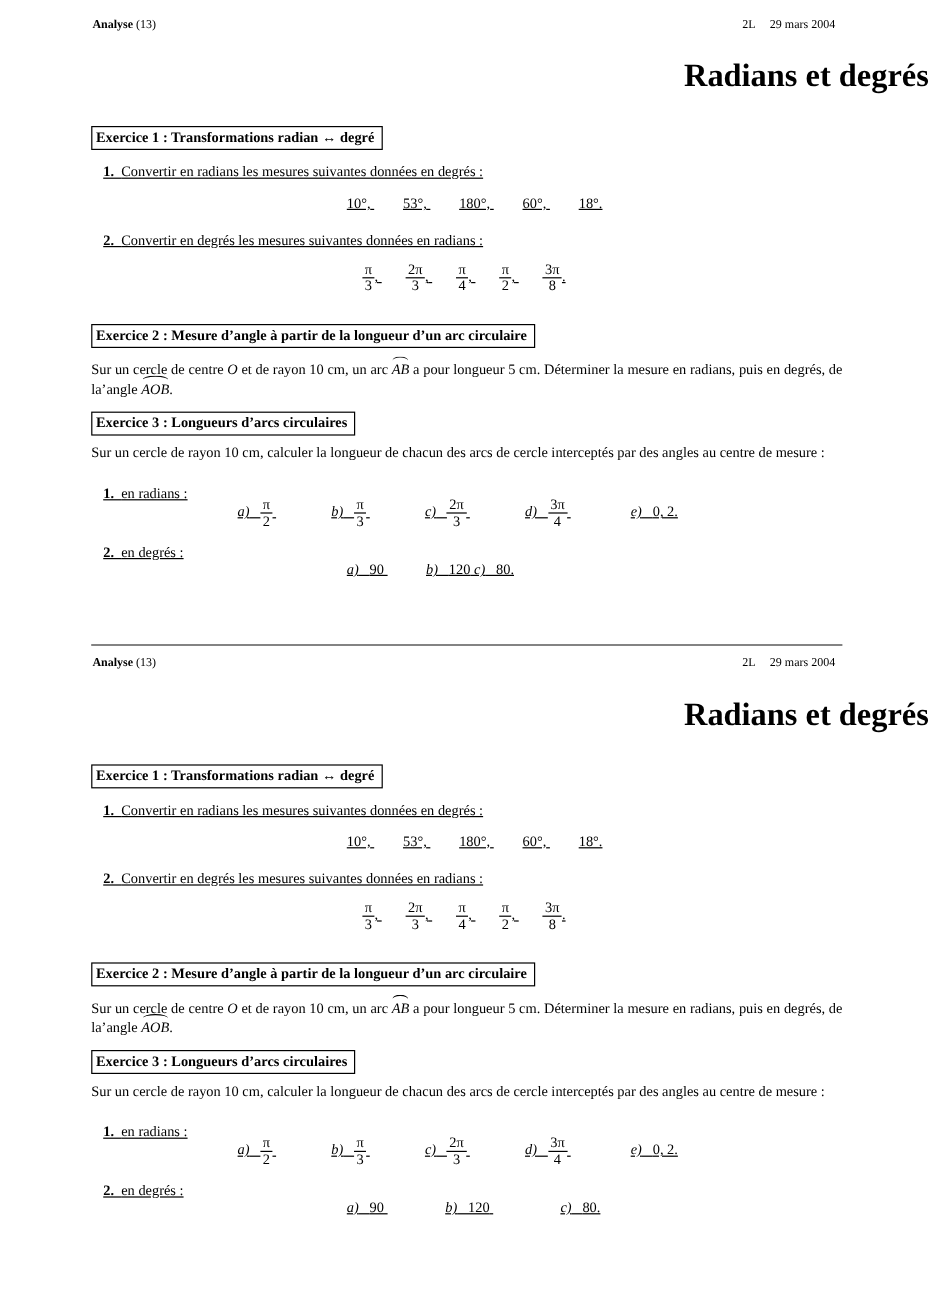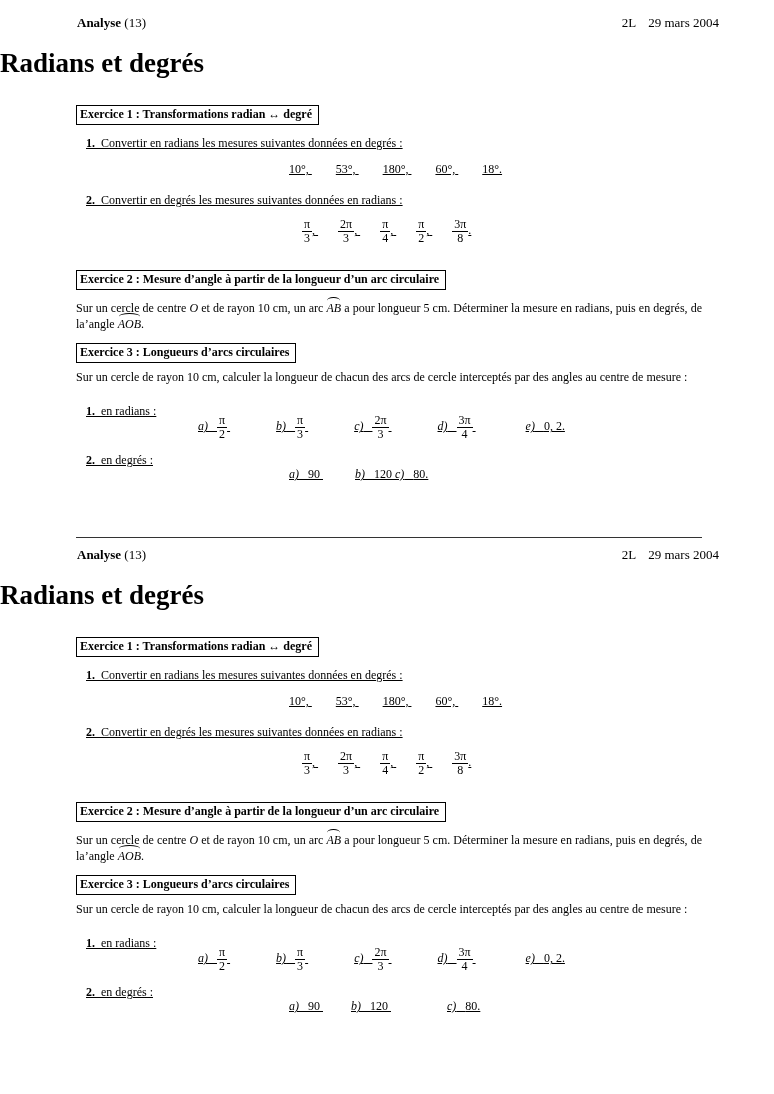--- a/index.html
+++ b/index.html
@@ -1,25 +1,25 @@
 <!DOCTYPE html>
 <html><head>
 <meta charset="utf-8">
 <style>
   html, body { margin:0; padding:0; background:#fff; }
   body { width:774px; height:1094px; position:relative; overflow:hidden;
          font-family:"Liberation Serif", "DejaVu Serif", serif; color:#000; }
   .sheet { position:absolute; left:0; width:774px; height:532px; }
   .abs { position:absolute; white-space:nowrap; }
-  .hdr { font-size:13px; top:15px; }
+  .hdr { font-size:10px; top:15px; }
   .hdr-left { left:77px; }
   .hdr-left b { font-weight:bold; }
-  .hdr-right { right:55px; }
+  .hdr-right { right:78px; }
   .hdr-right span + span { margin-left:12px; }
-  .title { top:48px; left:0; width:774px; text-align:left; font-size:27px; font-weight:bold; }
+  .title { top:48px; left:0; width:774px; text-align:right; font-size:27px; font-weight:bold; }
   .exbox { border:1px solid #000; font-size:12px; font-weight:bold; padding:1px 6px 2px 3px; left:76px; }
   .txt { font-size:12px;text-decoration:underline; }
   .num { font-weight:bold; }
   .frac { display:inline-block; vertical-align:middle; text-align:center; font-size:12px; line-height:13px; }
   .frac .n { display:block; padding:0 2px; border-bottom:1px solid #000; }
   .frac .d { display:block; padding:0 2px; }
   .lbl { font-style:italic; font-size:12px; }
   .para { left:76px; width:626px; font-size:12px; line-height:16px; white-space:normal; text-align:justify; }
   .divider { position:absolute; left:76px; width:626px; top:537px; border-top:1px solid #333; }
   .hat { position:relative; display:inline-block; font-style:italic; }
@@ -108,16 +108,16 @@
   <div class="abs txt" style="top:414px;left:198px;">
     <span><span class="lbl">a)</span>&nbsp;&nbsp; <span class="frac"><span class="n">π</span><span class="d">2</span></span></span>
     <span style="margin-left:46px"><span class="lbl">b)</span>&nbsp;&nbsp; <span class="frac"><span class="n">π</span><span class="d">3</span></span></span>
     <span style="margin-left:46px"><span class="lbl">c)</span>&nbsp;&nbsp; <span class="frac"><span class="n">2π</span><span class="d">3</span></span></span>
     <span style="margin-left:46px"><span class="lbl">d)</span>&nbsp;&nbsp; <span class="frac"><span class="n">3π</span><span class="d">4</span></span></span>
     <span style="margin-left:50px"><span class="lbl">e)</span>&nbsp;&nbsp; <span>0, 2.</span></span>
   </div>
   <div class="abs txt" style="top:453px;left:86px;"><span class="num">2.</span>&nbsp; <span>en degrés :</span></div>
   <div class="abs txt" style="top:467px;left:289px;">
     <span><span class="lbl">a)</span>&nbsp;&nbsp; <span>90</span></span>
-    <span style="margin-left:28px"><span class="lbl">b)</span>&nbsp;&nbsp; <span>120</span></span>
+    <span style="margin-left:48px"><span class="lbl">b)</span>&nbsp;&nbsp; <span>120</span></span>
     <span style="margin-left:56px"><span class="lbl">c)</span>&nbsp;&nbsp; <span>80.</span></span>
   </div>
 </div>
 
 </body></html>

